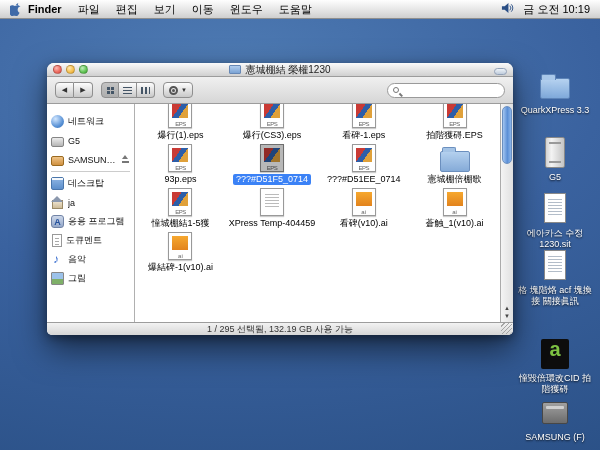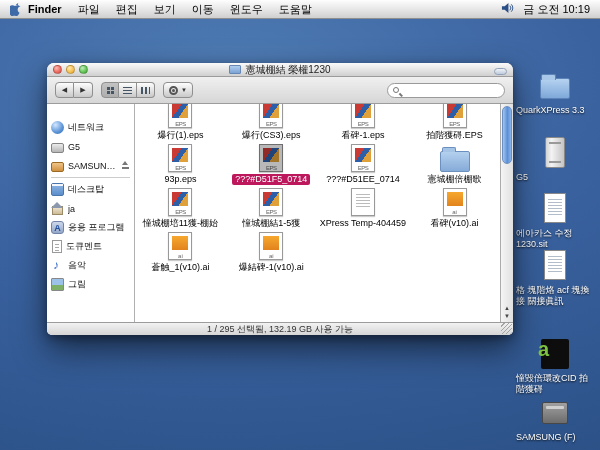--- a/index.html
+++ b/index.html
@@ -71,21 +71,21 @@
   .search { margin-left:auto; width:118px; height:15px; flex:none;
     background:#fff; border:1px solid #9a9a9a; border-radius:8px;
     display:flex; align-items:center; padding:0 5px; gap:4px; }
   .mag { width:6px; height:6px; border:1.5px solid #777; border-radius:50%; position:relative; flex:none; }
   .mag::after { content:""; position:absolute; width:4px; height:1.5px; background:#777;
     transform:rotate(45deg); left:5px; top:6px; }
   .search input { border:none; outline:none; flex:1; min-width:0; font-size:9px;
     background:transparent; font-family:"Liberation Sans", sans-serif; }
 
   .wbody { flex:1; display:flex; overflow:hidden; background:#fff; }
-  .sidebar { width:88px; flex:none; border-right:1px solid #b0b0b0; padding-top:14px; overflow:hidden; }
+  .sidebar { width:88px; flex:none; border-right:1px solid #b0b0b0; padding-top:8px; overflow:hidden; }
   .sb-item { display:flex; align-items:center; gap:4px; height:19px; padding:0 4px; font-size:9px; color:#111; }
   .sb-label { flex:1; white-space:nowrap; overflow:hidden; text-overflow:ellipsis; }
   .sb-div { height:1px; background:#ccc; margin:2px 4px; }
   .sbi { width:13px; height:13px; flex:none; position:relative; }
   .sbi.network { border-radius:50%; background:radial-gradient(circle at 35% 30%, #d2e7ff, #5b93d6 60%, #2f6bb4); }
   .sbi.hdd { height:10px; margin-top:2px; background:linear-gradient(#ececec,#b5b5b5); border:1px solid #858585; border-radius:2px; }
   .sbi.extdrive { height:10px; margin-top:2px; background:linear-gradient(#f0c488,#cf9040); border:1px solid #9a6a20; border-radius:2px; }
   .sbi.desktop { background:linear-gradient(#8fb6e4,#5c8ecb); border:1px solid #4a76ab; border-radius:2px; }
   .sbi.desktop::before { content:""; position:absolute; top:0; left:0; right:0; height:2px; background:#f4f8fc; }
   .sbi.home::before { content:""; position:absolute; left:1px; right:1px; bottom:0; height:7px;
@@ -108,21 +108,21 @@
   .eject { width:9px; height:9px; position:relative; flex:none; }
   .eject::before { content:""; position:absolute; left:1px; top:0;
     border-left:3.5px solid transparent; border-right:3.5px solid transparent; border-bottom:4px solid #777; }
   .eject::after { content:""; position:absolute; left:1px; top:6px; width:7px; height:2px; background:#777; }
 
   .content { flex:1; overflow:hidden; position:relative; }
   .grid { display:grid; grid-template-columns:repeat(4,1fr); margin-top:-6px; }
   .cell { height:44px; display:flex; flex-direction:column; align-items:center; justify-content:flex-end; padding-bottom:1px; }
   .flabel { font-size:9px; line-height:11px; max-width:112px; padding:0 3px; border-radius:2px;
     white-space:nowrap; overflow:hidden; text-overflow:ellipsis; color:#000; }
-  .cell.selected .flabel { background:#be185d; color:#fff; }
+  .cell.selected .flabel { background:#3b82f6; color:#fff; }
   .cell.selected .fi { filter:brightness(.72); }
   .fi { margin-bottom:2px; position:relative; flex:none; }
   .fi.eps, .fi.ai, .fi.plain { width:24px; height:28px; background:#fff; border:1px solid #999;
     box-shadow:0 1px 1px rgba(0,0,0,.2); }
   .fi.eps::before { content:""; position:absolute; left:3px; right:3px; top:3px; height:14px;
     background:linear-gradient(125deg, #c93a35 0 38%, #2d5ea8 38% 62%, #e0a13a 62%); }
   .fi.eps::after { content:"EPS"; position:absolute; bottom:0; left:0; right:0; text-align:center;
     font-size:6px; color:#666; letter-spacing:-.5px; }
   .fi.ai::before { content:""; position:absolute; left:3px; right:3px; top:3px; height:14px;
     background:linear-gradient(#f6a82f,#e2831d); }
@@ -143,21 +143,21 @@
     font-size:6px; line-height:8px; color:#444; }
 
   .statusbar { height:13px; flex:none; position:relative;
     background:linear-gradient(#f2f2f2,#d6d6d6); border-top:1px solid #9c9c9c;
     border-radius:0 0 5px 5px;
     display:flex; align-items:center; justify-content:center; font-size:9px; color:#333; }
   .grip { position:absolute; right:1px; bottom:1px; width:11px; height:11px; border-radius:0 0 4px 0;
     background:repeating-linear-gradient(135deg, transparent 0 2px, #a5a5a5 2px 3px); }
 
   
-  .dki { position:absolute; left:516px; width:78px; text-align:left; z-index:5; }
+  .dki { position:absolute; left:516px; width:78px; text-align:center; z-index:5; }
   .dki:nth-child(1) { top:69px; }
   .dki:nth-child(2) { top:136px; }
   .dki:nth-child(3) { top:192px; }
   .dki:nth-child(4) { top:249px; }
   .dki:nth-child(5) { top:337px; }
   .dki:nth-child(6) { top:396px; }
   .dkimg { width:34px; height:34px; margin:0 auto 2px; position:relative; }
   .dklabel { font-size:9px; line-height:11px; color:#fff; text-shadow:0 1px 2px rgba(0,0,0,.85); }
   .dkimg.folder-blue::before { content:""; position:absolute; left:2px; right:2px; top:9px; bottom:4px;
     background:linear-gradient(#b6d2f0,#7fa9da); border:1px solid #5d84b8; border-radius:2px; }
@@ -344,24 +344,20 @@
           <div class="cell">
             <div class="fi eps"></div>
             <div class="flabel">???#D51EE_0714</div>
           </div>
           <div class="cell">
             <div class="fi folder"></div>
             <div class="flabel">憲城棚倍棚歌</div>
           </div>
           <div class="cell">
             <div class="fi eps"></div>
-            <div class="flabel">憧城棚培11獲-棚始</div>
-          </div>
-          <div class="cell">
-            <div class="fi eps"></div>
             <div class="flabel">憧城棚結1-5獲</div>
           </div>
           <div class="cell">
             <div class="fi plain"></div>
             <div class="flabel">XPress Temp-404459</div>
           </div>
           <div class="cell">
             <div class="fi ai"></div>
             <div class="flabel">看碑(v10).ai</div>
           </div>

